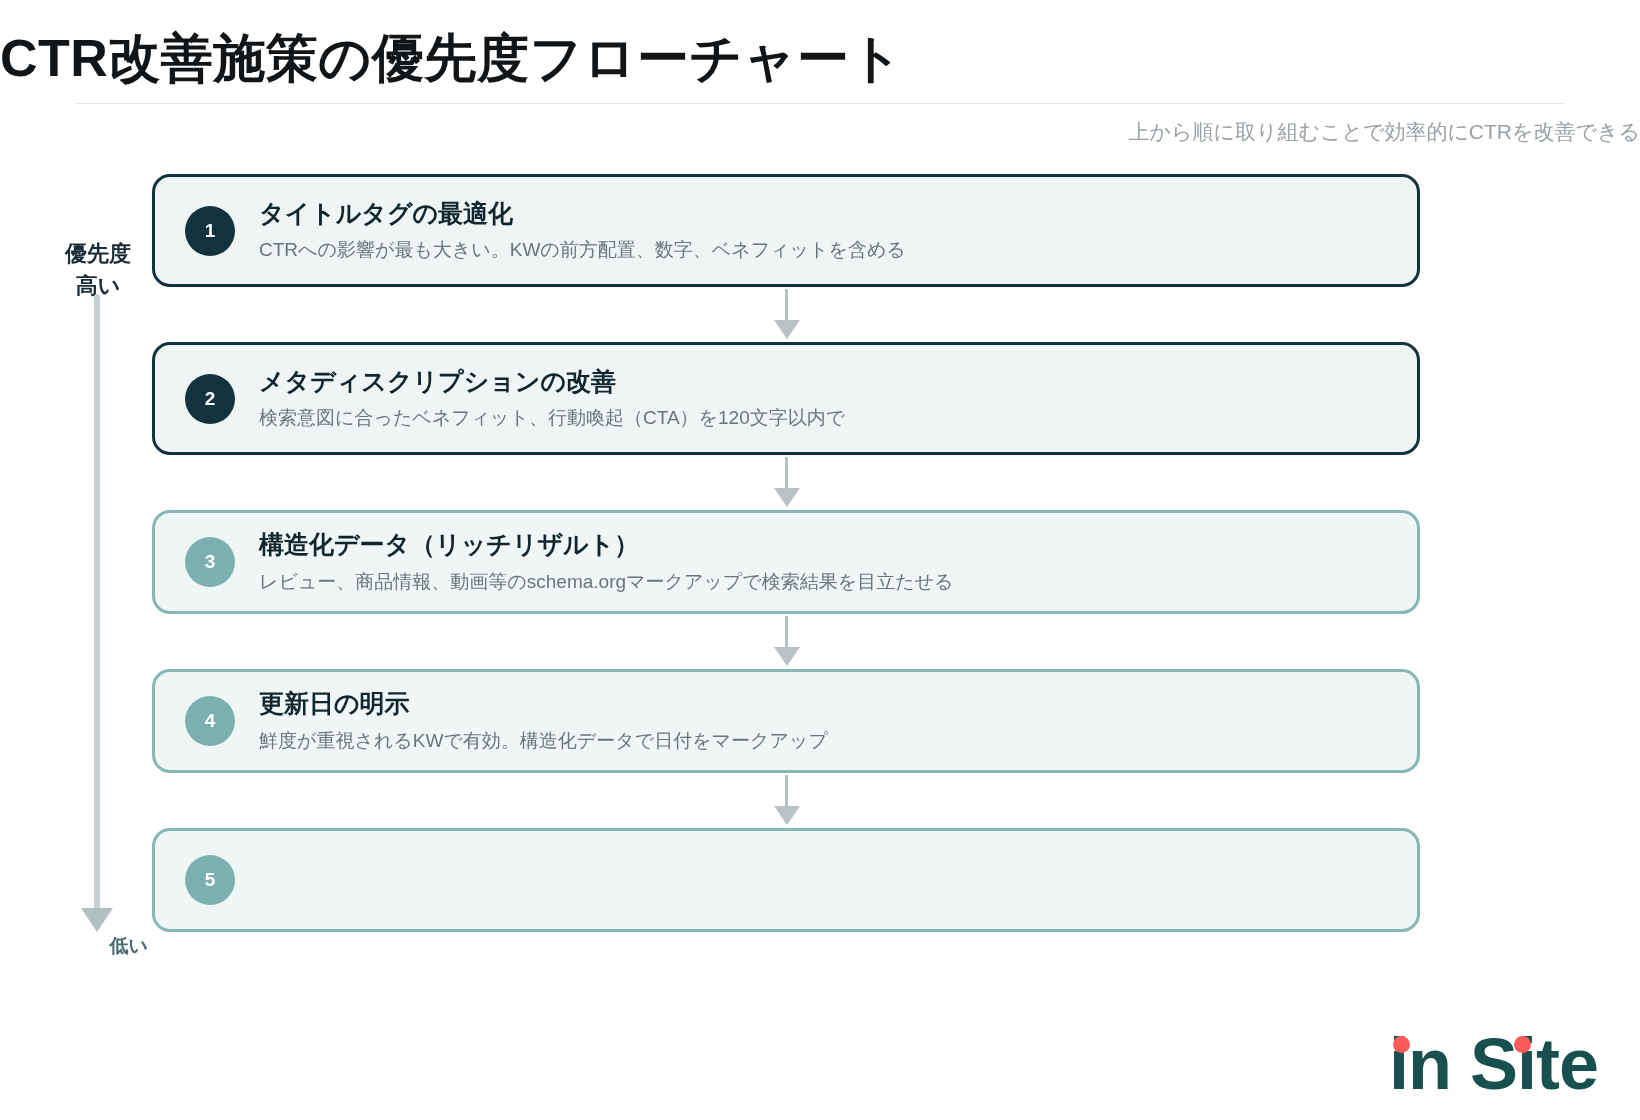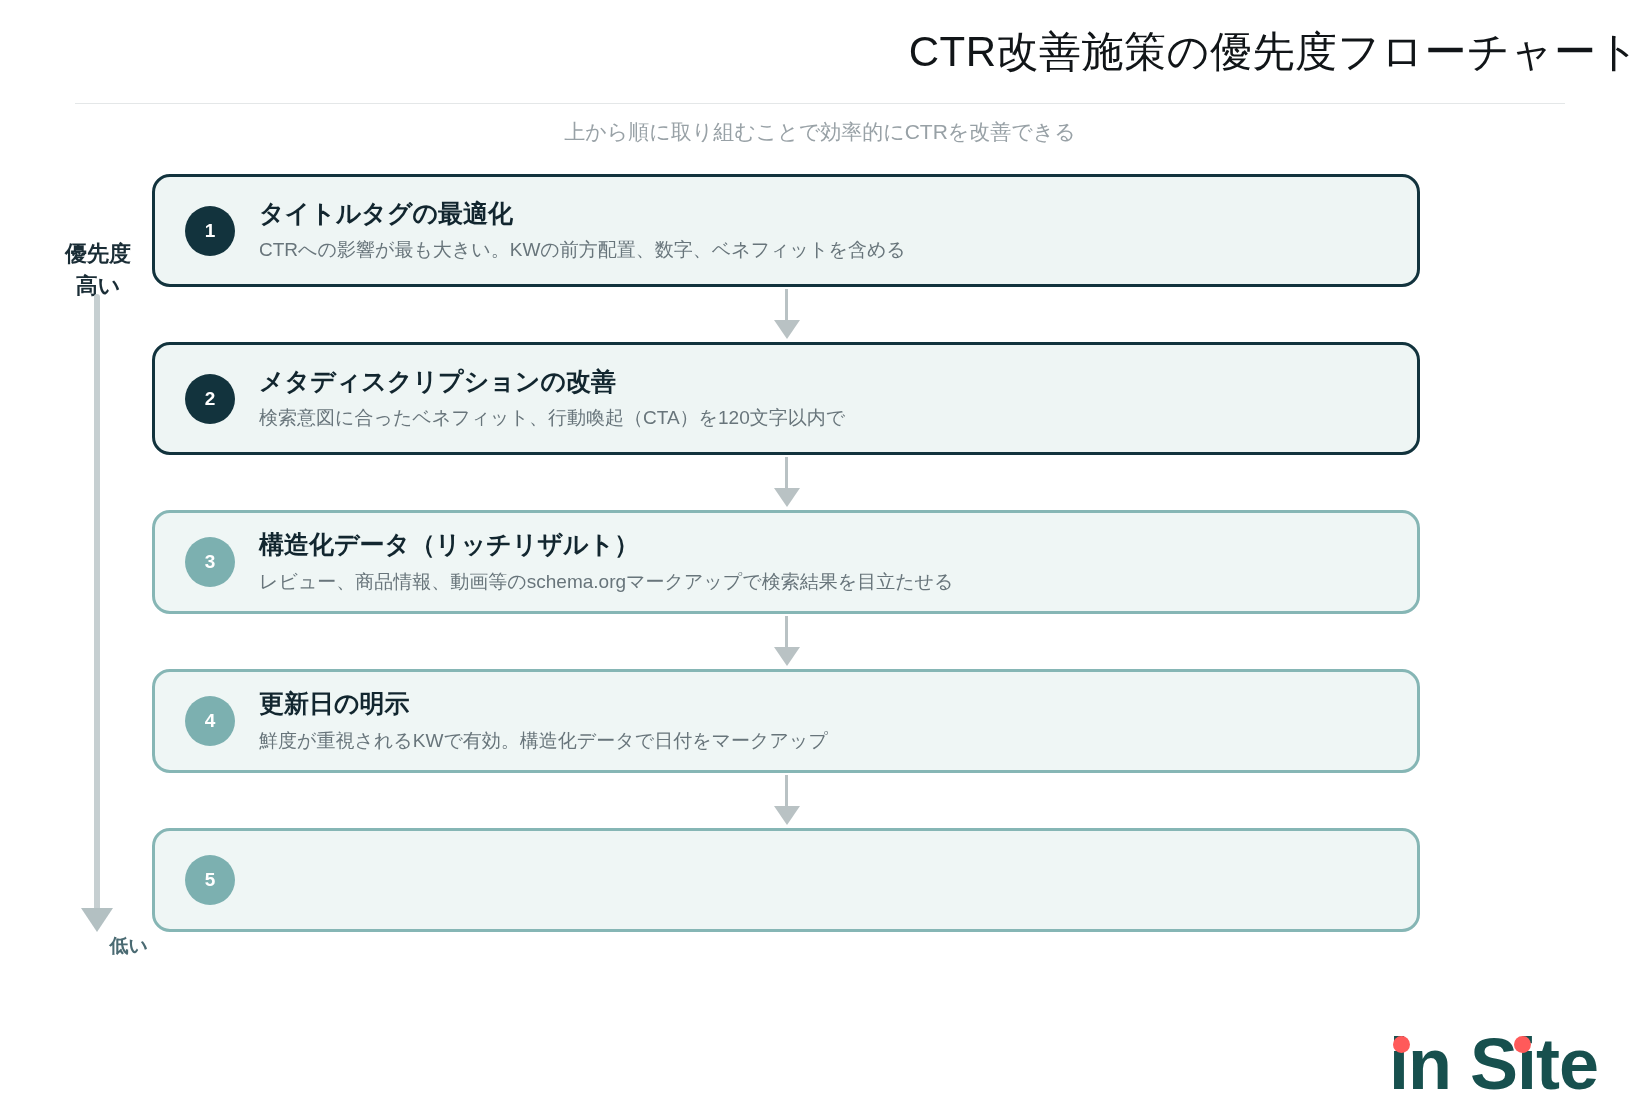--- a/index.html
+++ b/index.html
@@ -18,43 +18,43 @@
     height: 1120px;
     background: #ffffff;
   }
 
   
   .title {
     position: absolute;
     top: 26px;
     left: 0;
     width: 1640px;
-    text-align: right;
-    font-size: 42px;
-    font-weight: 400;
+    text-align: left;
+    font-size: 52px;
+    font-weight: 700;
     color: #111518;
     letter-spacing: 0.5px;
     line-height: 1.25;
   }
 
   .title-rule {
     position: absolute;
     top: 103px;
     left: 75px;
     width: 1490px;
     height: 1px;
     background: #e4e7e8;
   }
 
   .subtitle {
     position: absolute;
     top: 117px;
     left: 0;
     width: 1640px;
-    text-align: center;
+    text-align: right;
     font-size: 21px;
     font-weight: 400;
     color: #98a1a6;
     line-height: 1.4;
   }
 
   
   .axis {
     position: absolute;
     left: 48px;

